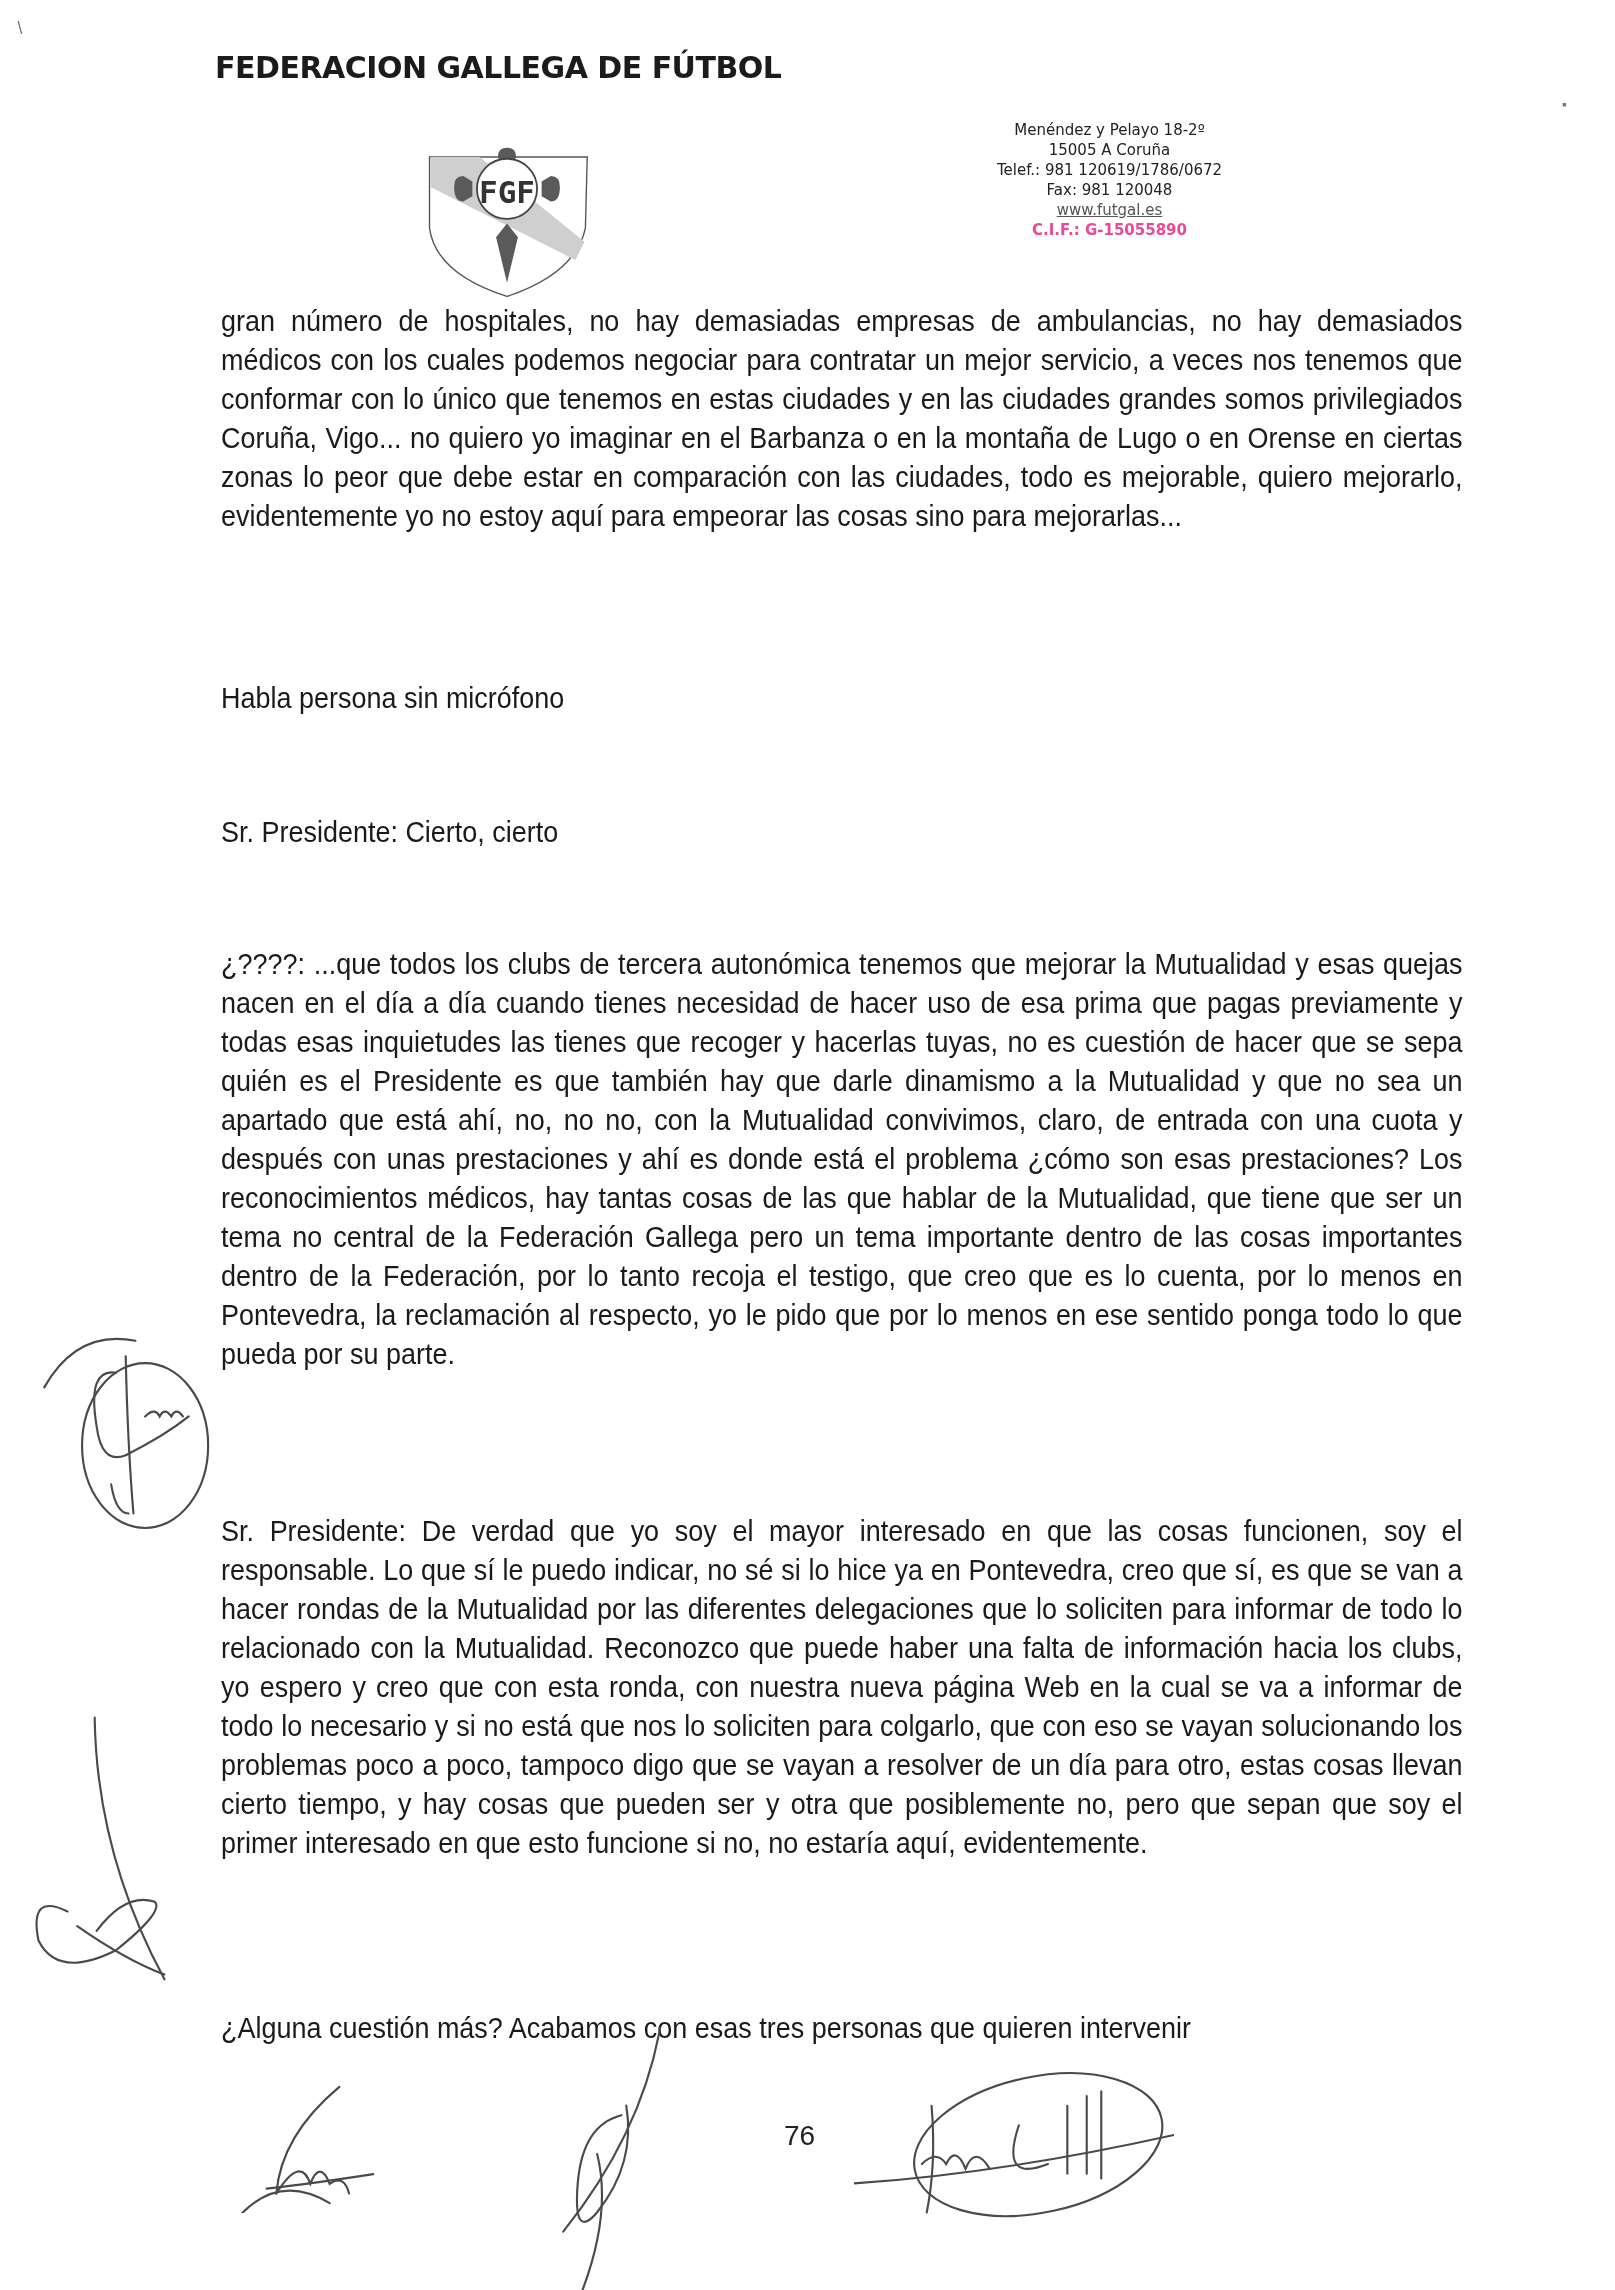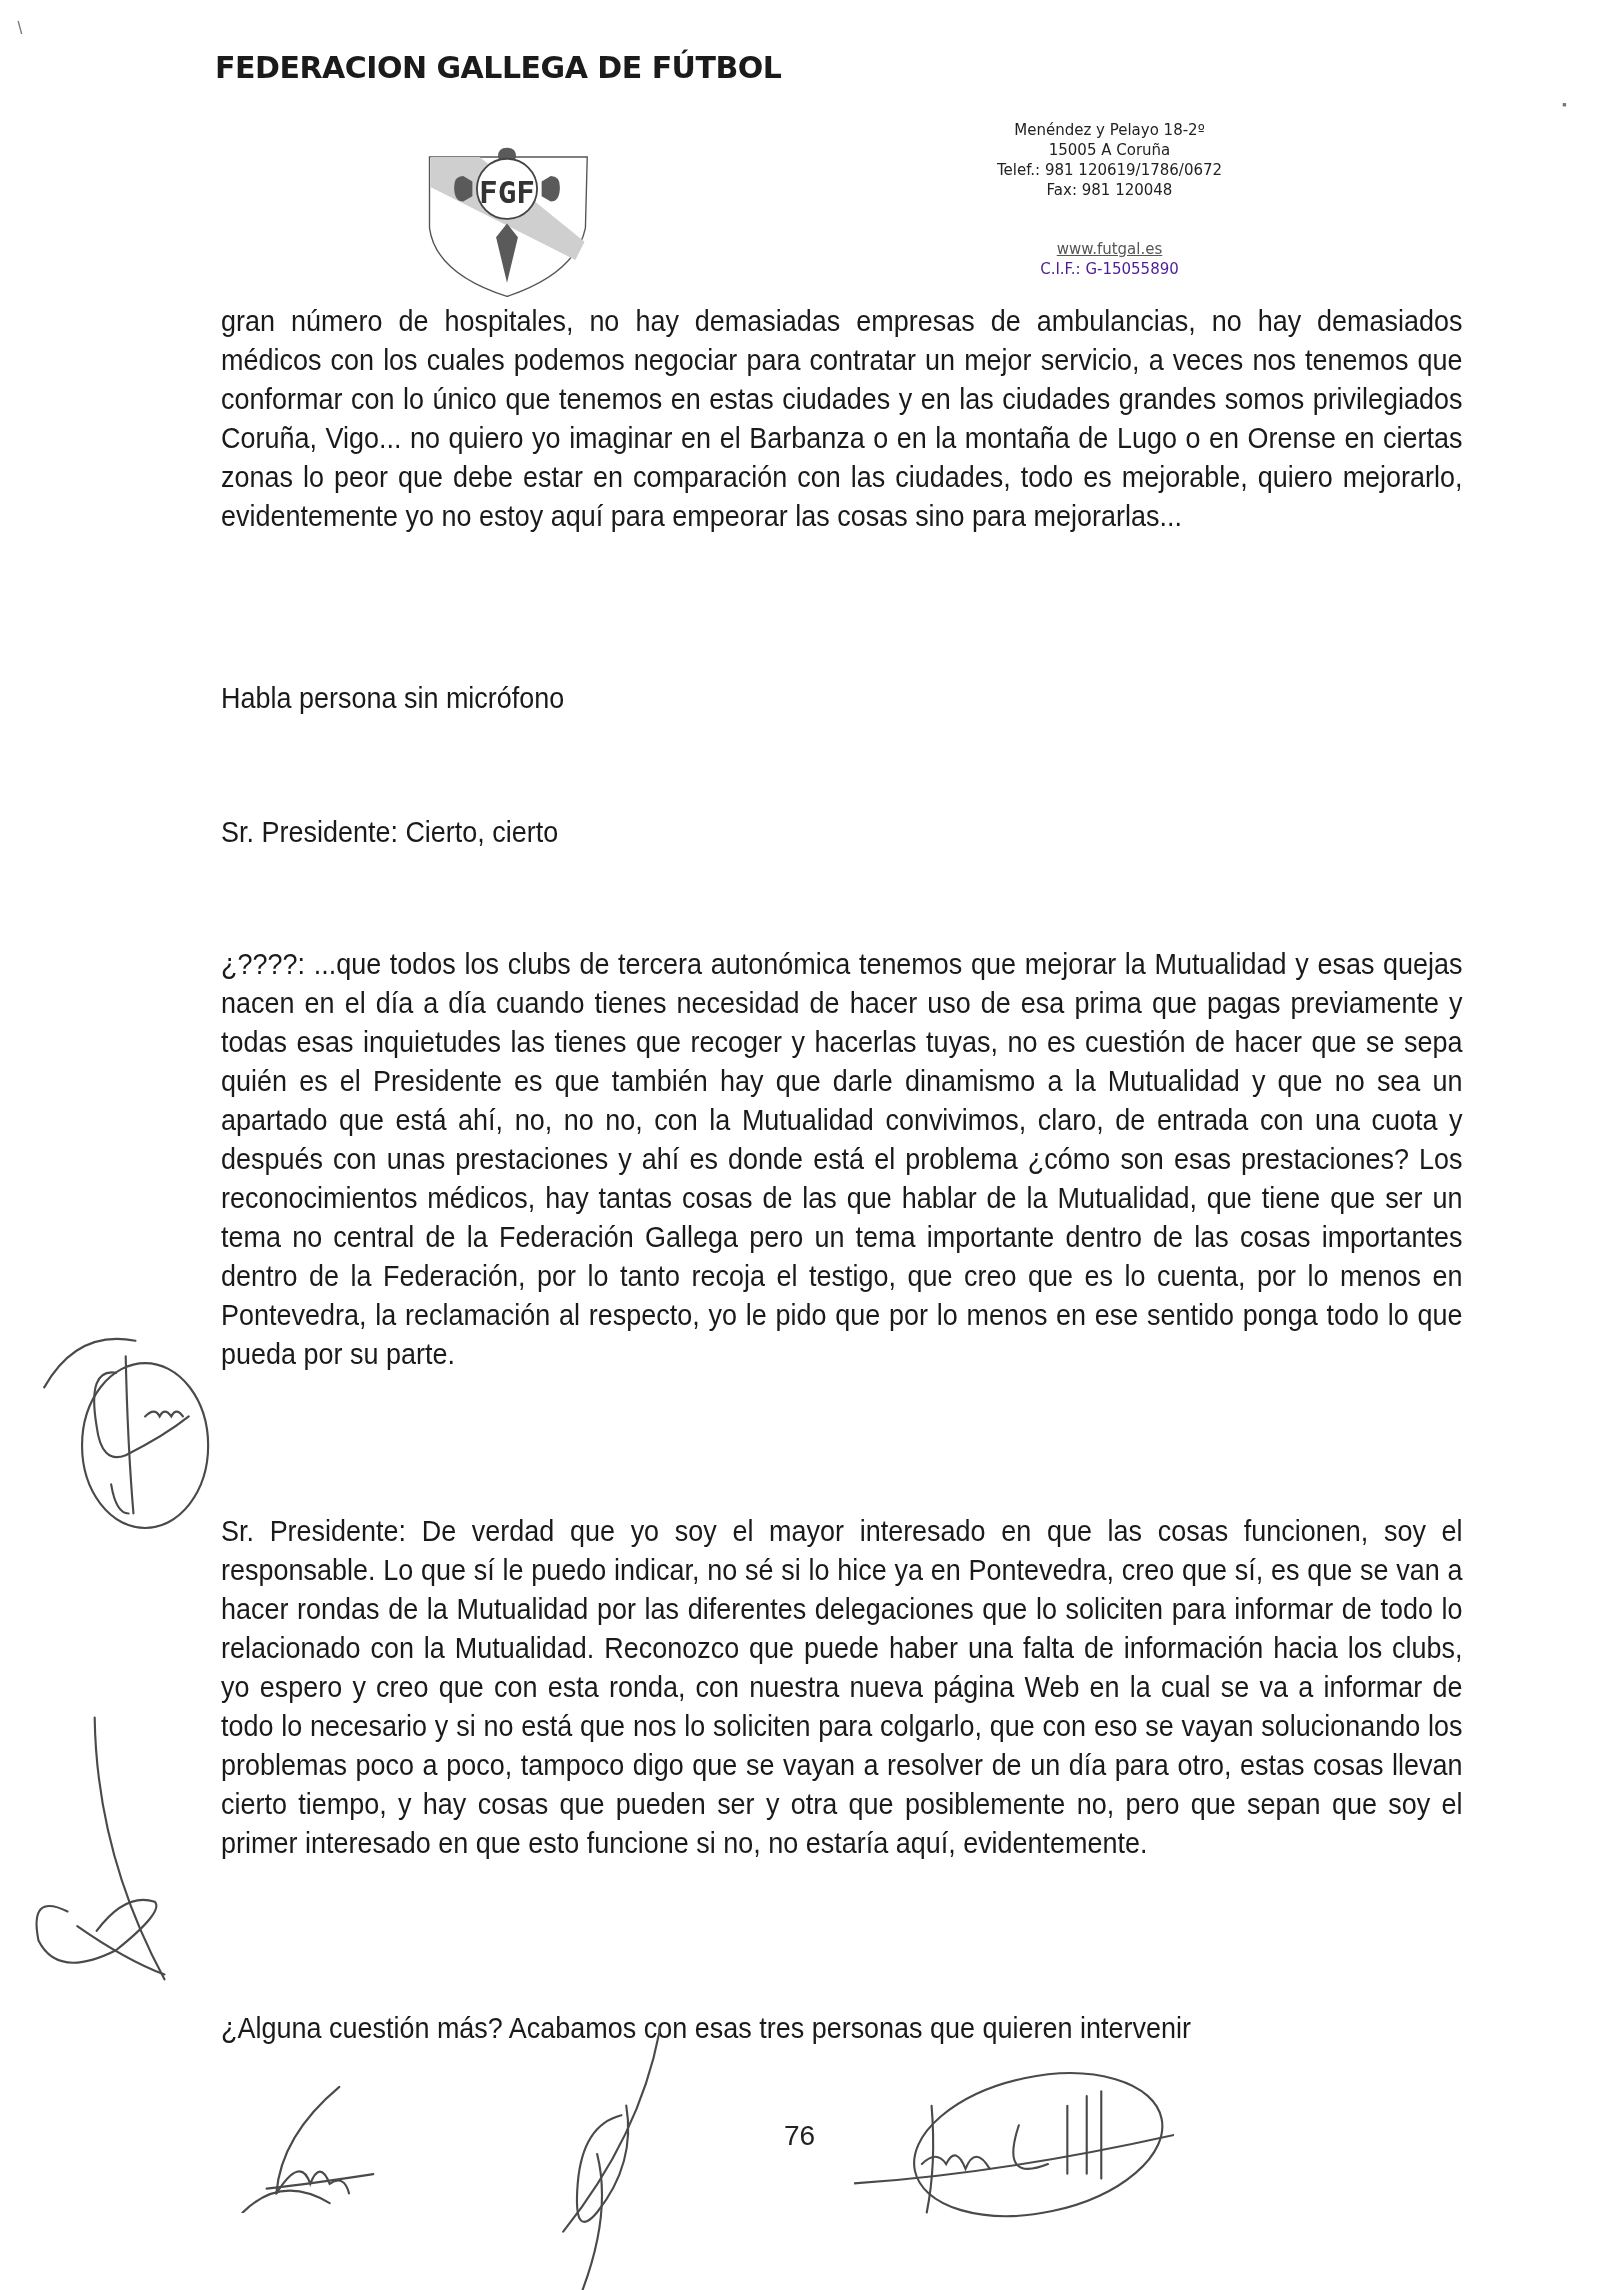--- a/index.html
+++ b/index.html
@@ -11,22 +11,22 @@
     position: absolute; left: 215px; top: 50px;
     font-family: "DejaVu Sans", sans-serif; font-weight: bold;
     font-size: 30px; letter-spacing: -0.5px; color: #1b1b1b; text-align: right;
   }
   .logo { position: absolute; left: 415px; top: 146px; width: 184px; height: 155px; }
   .contact {
     position: absolute; left: 964px; top: 120px; width: 291px;
     text-align: center; font-family: "DejaVu Sans", sans-serif;
     font-size: 15px; line-height: 20px; color: #222;
   }
-  .contact .web { text-decoration: underline; color: #555; margin-top: 39px; }
-  .contact .cif { font-weight: normal; color: #4c1d95; }
+  .contact .web { text-decoration: underline; color: #555; }
+  .contact .cif { font-weight: bold; color: #ec4899; }
   .para {
     position: absolute; left: 221px; width: 1242px;
     font-size: 29px; line-height: 39px; text-align: justify;
     text-align-last: left; color: #1a1a1a;
     transform: scaleX(0.93); transform-origin: left top;
   }
   .para.wide { width: 1335px; }
   .page-number {
     position: absolute; left: 784px; top: 2120px;
     font-size: 28px; color: #222; text-align: center;

